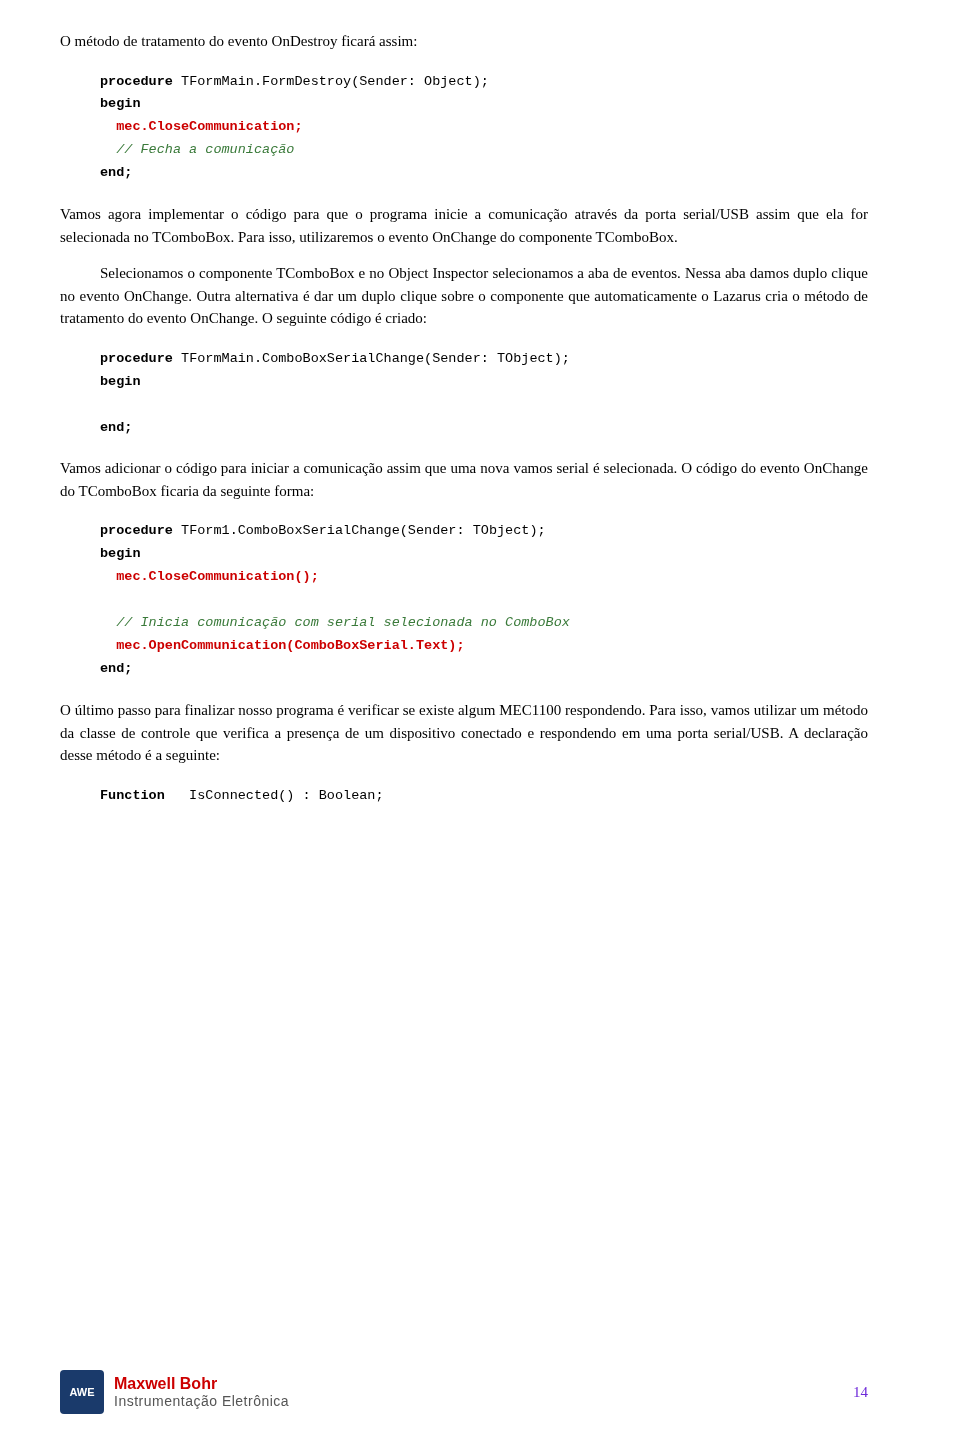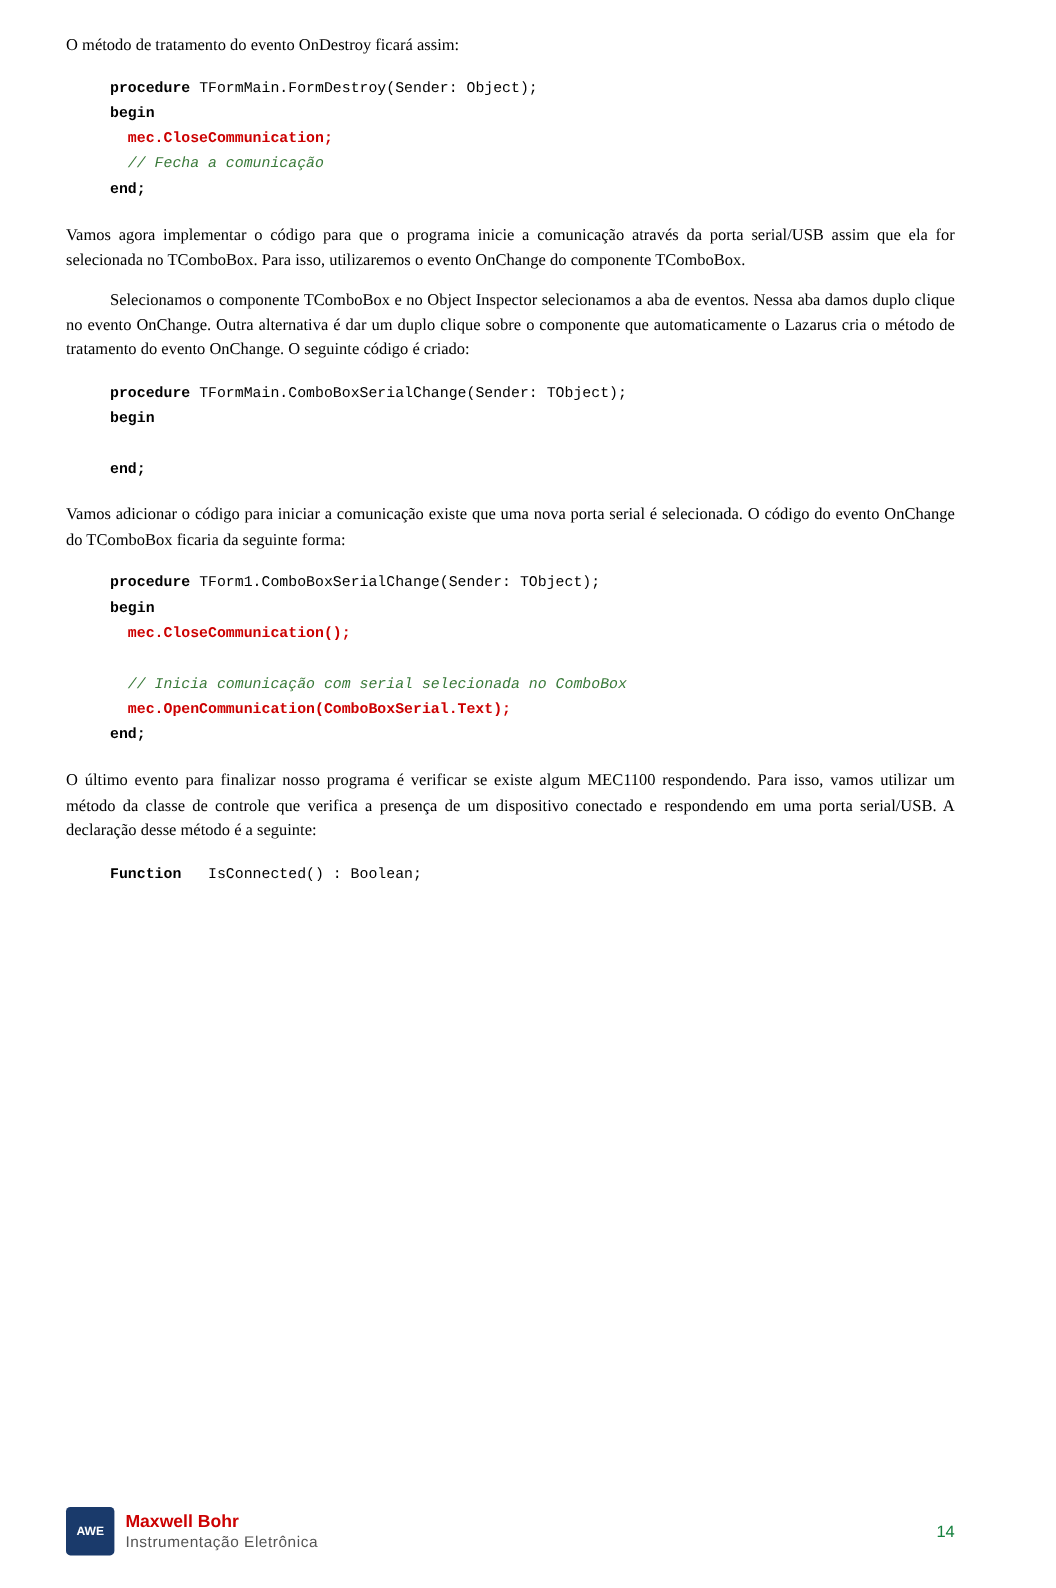--- a/index.html
+++ b/index.html
@@ -112,23 +112,23 @@
     }
 
     .logo-sub {
       font-family: Arial, sans-serif;
       font-size: 14px;
       color: #555555;
       letter-spacing: 0.5px;
     }
 
     .page-number {
-      font-family: Liberation Sans, sans-serif;
+      font-family: Liberation Serif, serif;
       font-size: 15px;
-      color: #15803d;
+      color: #6d28d9;
     }
   </style>
 </head>
 <body>
 
 <div class="page-container">
 
   <p class="paragraph">O método de tratamento do evento OnDestroy ficará assim:</p>
 
   <div class="code-block">
@@ -161,21 +161,21 @@
     </div>
     <div>
       <span class="code-keyword">begin</span>
     </div>
     <div>&nbsp;</div>
     <div>
       <span class="code-keyword">end;</span>
     </div>
   </div>
 
-  <p class="paragraph">Vamos adicionar o código para iniciar a comunicação existe que uma nova porta serial é selecionada. O código do evento OnChange do TComboBox ficaria da seguinte forma:</p>
+  <p class="paragraph">Vamos adicionar o código para iniciar a comunicação assim que uma nova vamos serial é selecionada. O código do evento OnChange do TComboBox ficaria da seguinte forma:</p>
 
   <div class="code-block">
     <div>
       <span class="code-keyword">procedure</span>
       <span> TForm1.ComboBoxSerialChange(Sender: TObject);</span>
     </div>
     <div>
       <span class="code-keyword">begin</span>
     </div>
     <div>
@@ -186,21 +186,21 @@
       &nbsp;&nbsp;<span class="code-comment">// Inicia comunicação com serial selecionada no ComboBox</span>
     </div>
     <div>
       &nbsp;&nbsp;<span class="code-method">mec.OpenCommunication(ComboBoxSerial.Text);</span>
     </div>
     <div>
       <span class="code-keyword">end;</span>
     </div>
   </div>
 
-  <p class="paragraph">O último evento para finalizar nosso programa é verificar se existe algum MEC1100 respondendo. Para isso, vamos utilizar um método da classe de controle que verifica a presença de um dispositivo conectado e respondendo em uma porta serial/USB. A declaração desse método é a seguinte:</p>
+  <p class="paragraph">O último passo para finalizar nosso programa é verificar se existe algum MEC1100 respondendo. Para isso, vamos utilizar um método da classe de controle que verifica a presença de um dispositivo conectado e respondendo em uma porta serial/USB. A declaração desse método é a seguinte:</p>
 
   <div class="code-block">
     <div>
       <span class="code-keyword">Function</span>
       <span>&nbsp;&nbsp;IsConnected() : Boolean;</span>
     </div>
   </div>
 
   <div class="page-footer">
     <div class="footer-logo">

